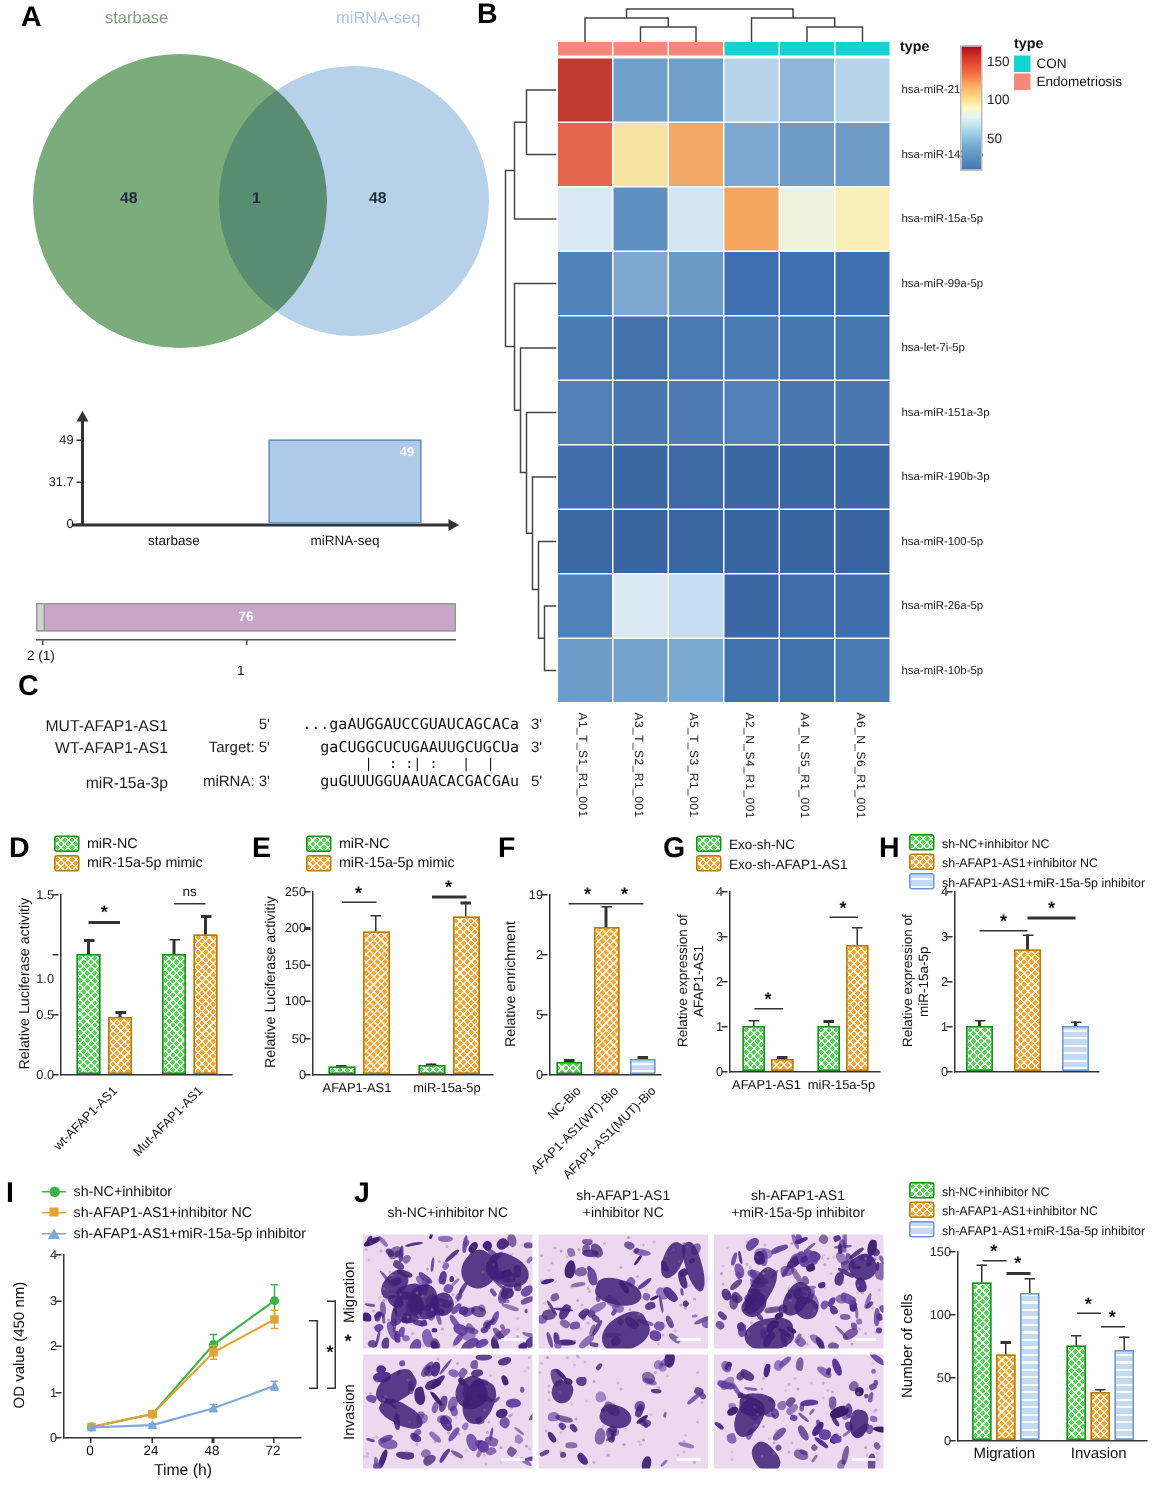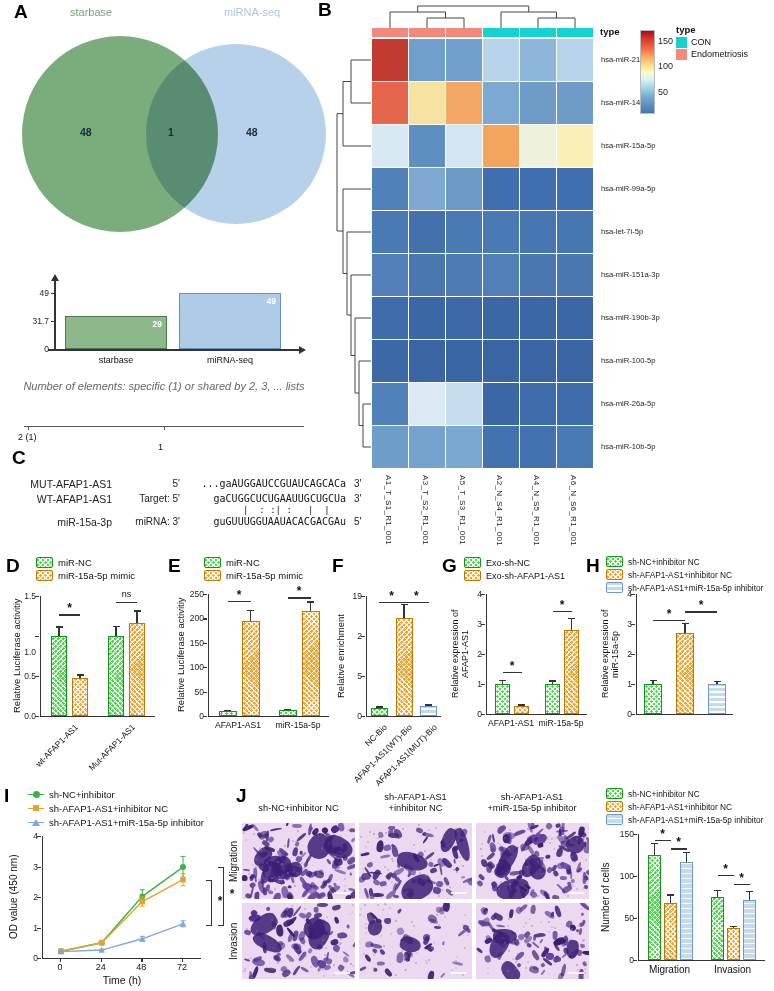--- a/index.html
+++ b/index.html
@@ -91,39 +91,39 @@
     <div class="vcount" style="left:158px;top:122px">1</div>
     <div class="vcount" style="left:236px;top:122px">48</div>
   </div>
 
   <div class="chart" id="size-chart" style="left:18px;top:272px;width:292px;height:104px">
     <div class="abs" style="left:36px;top:8px;width:1.5px;height:70px;background:#333"></div>
     <div class="abs" style="left:33px;top:2px;width:0;height:0;border-left:4px solid transparent;border-right:4px solid transparent;border-bottom:7px solid #333"></div>
     <div class="abs" style="left:30px;top:77px;width:252px;height:1.5px;background:#333"></div>
     <div class="abs" style="left:281px;top:74px;width:0;height:0;border-top:4px solid transparent;border-bottom:4px solid transparent;border-left:7px solid #333"></div>
     <div class="plot noaxis" style="left:37px;top:21px;width:238px;height:56px">
-        <div style="position: absolute; left: 10px; bottom: 0px; width: 102px; height: 33.1429px; background: rgb(140, 184, 140); border: 1px solid rgb(75, 122, 80); box-sizing: border-box;">
-          <div style="position: absolute; right: 4px; top: 2px; color: rgb(255, 255, 255); font-size: 8.5px; font-weight: 700;">29</div>
-        </div>
         <div style="position: absolute; left: 124px; bottom: 0px; width: 102px; height: 56px; background: rgb(174, 203, 232); border: 1px solid rgb(101, 144, 194); box-sizing: border-box;">
           <div style="position: absolute; right: 4px; top: 2px; color: rgb(255, 255, 255); font-size: 8.5px; font-weight: 700;">49</div>
         </div>
       </div>
   <div class="ytick" style="left: 5px; top: 16px; font-size: 8.5px;">49</div>
       <div class="tickmark" style="left: 33px; top: 21px;"></div>
       <div class="ytick" style="left: 5px; top: 44px; font-size: 8.5px;">31.7</div>
       <div class="tickmark" style="left: 33px; top: 49px;"></div>
       <div class="ytick" style="left: 5px; top: 72px; font-size: 8.5px;">0</div>
       <div class="tickmark" style="left: 33px; top: 77px;"></div>
       <div style="position: absolute; left: 47px; top: 83px; width: 102px; text-align: center; font-size: 9px;">starbase</div>
       <div style="position: absolute; left: 161px; top: 83px; width: 102px; text-align: center; font-size: 9px;">miRNA-seq</div>
     </div>
 
   <div class="chart" style="left:18px;top:380px;width:292px;height:72px">
-    <div class="chart-title-it">Number of elements: specific (1) or shared by 2, 3, ... lists</div>
+    <div class="abs" style="left:6px;top:22px;width:280px;height:19px;background:#c7a6ca;border:1px solid #979797;box-sizing:border-box">
+      <div class="abs" style="left:0;top:0;width:4px;height:100%;background:#d3d3d3;border-right:1px solid #979797"></div>
+      <div class="abs" style="left:0;top:3px;width:100%;text-align:center;color:#fff;font-size:9px;font-weight:700">76</div>
+    </div>
     <div class="abs" style="left:6px;top:46px;width:280px;height:1px;background:#555"></div>
     <div class="abs" style="left:10px;top:46px;width:1px;height:4px;background:#555"></div>
     <div class="abs" style="left:146px;top:46px;width:1px;height:4px;background:#555"></div>
     <div class="abs" style="left:0px;top:52px;font-size:9px">2 (1)</div>
     <div class="abs" style="left:140px;top:62px;font-size:9px">1</div>
   </div>
 
   <div class="pl" style="left:318px;top:0px">B</div>
   <svg class="dendro" style="left:372px;top:3px" width="221" height="25" viewBox="0 0 221 25">
     <path d="M55 25 V15 H92 V25 M18 25 V9 H73.5 V15 M166 25 V15 H203 V25 M129 25 V9 H184.5 V15 M45.7 9 V3 H156.7 V9" fill="none" stroke="#444" stroke-width="1"></path>

